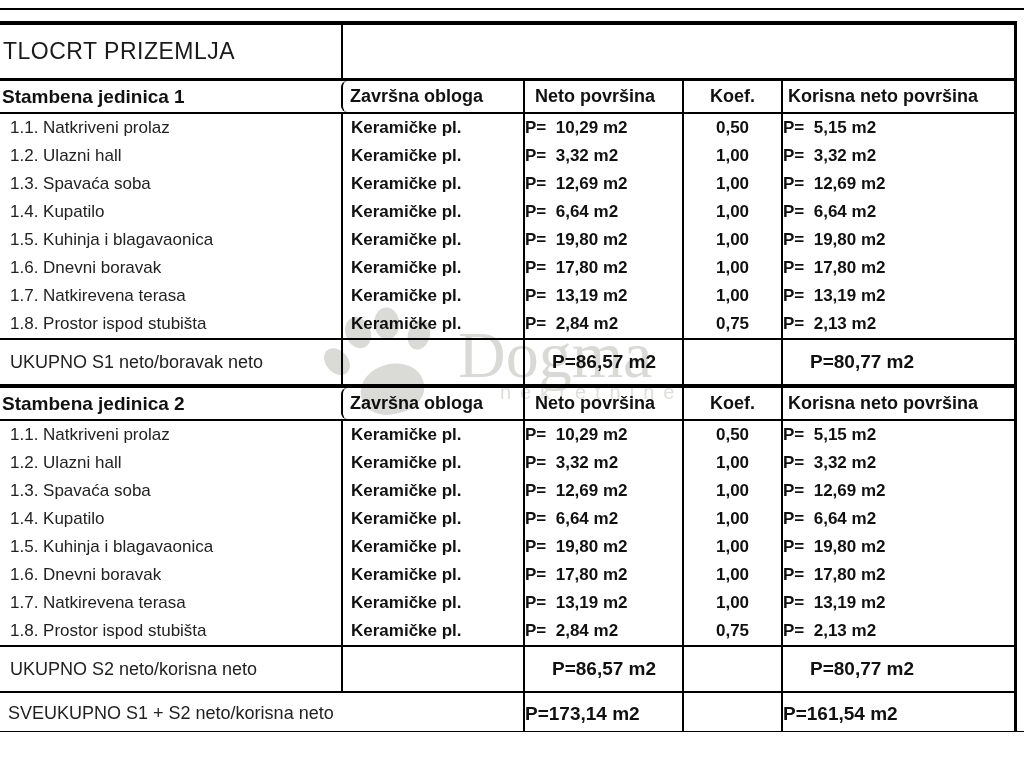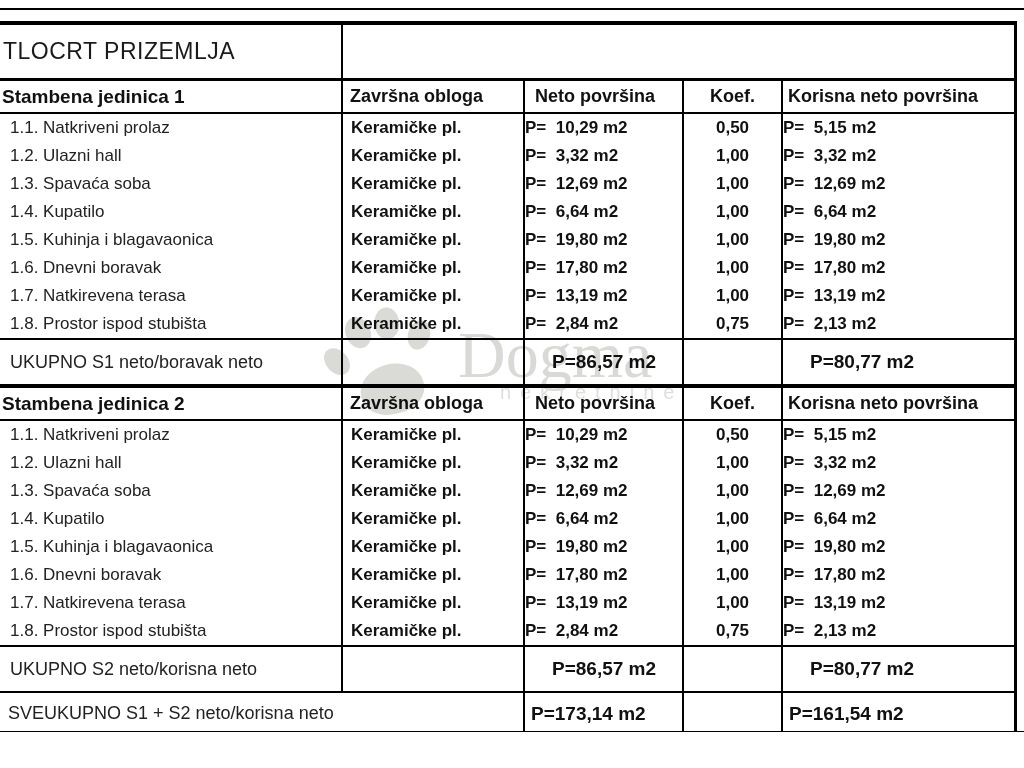--- a/index.html
+++ b/index.html
@@ -62,21 +62,21 @@
     padding-left: 3px;
     color: #1a1a1a;
   }
   .head-row {
     height: 31px;
     border-bottom: 2px solid #000;
     font-weight: bold;
     font-size: 18px;
   }
   .head-row .hc1 { padding-left: 2px; font-size: 19px; }
-  .head-row .hc2 { padding-left: 7px; }
+  .head-row .hc2 { padding-left: 7px; border-radius: 6px; }
   .head-row .hc3 { padding-left: 10px; }
   .head-row .hc4 { justify-content: center; }
   .head-row .hc5 { padding-left: 5px; }
 
   .rows-block { border-bottom: 2px solid #000; }
   .drow { height: 28px; }
   .drow .c1 { font-size: 17px; padding-left: 10px; color: #222; }
   .drow .c2 { font-size: 17px; font-weight: bold; padding-left: 8px; }
   .drow .c3, .drow .c5 { font-size: 17px; font-weight: bold; white-space: pre; }
   .drow .c4 { font-size: 17px; font-weight: bold; justify-content: center; }
@@ -86,21 +86,21 @@
   .total-row .c3, .total-row .c5 { font-size: 19px; font-weight: bold; padding-left: 27px; white-space: pre; }
   .tr1 { border-bottom: 4px solid #000; }
   .tr2 { border-bottom: 2px solid #000; }
 
   .grand-row {
     display: grid;
     grid-template-columns: 523px 159px 99px 1fr;
     height: 41px;
   }
   .grand-row .g1 { font-size: 18px; padding-left: 8px; color: #222; }
-  .grand-row .g2, .grand-row .g4 { font-size: 19px; font-weight: bold; padding-left: 6px; white-space: pre; }
+  .grand-row .g2, .grand-row .g4 { font-size: 19px; font-weight: bold; white-space: pre; }
 
   
   .watermark {
     position: absolute;
     left: 326px; top: 305px;
     display: flex;
     align-items: center;
     gap: 14px;
     pointer-events: none;
     mix-blend-mode: multiply;

